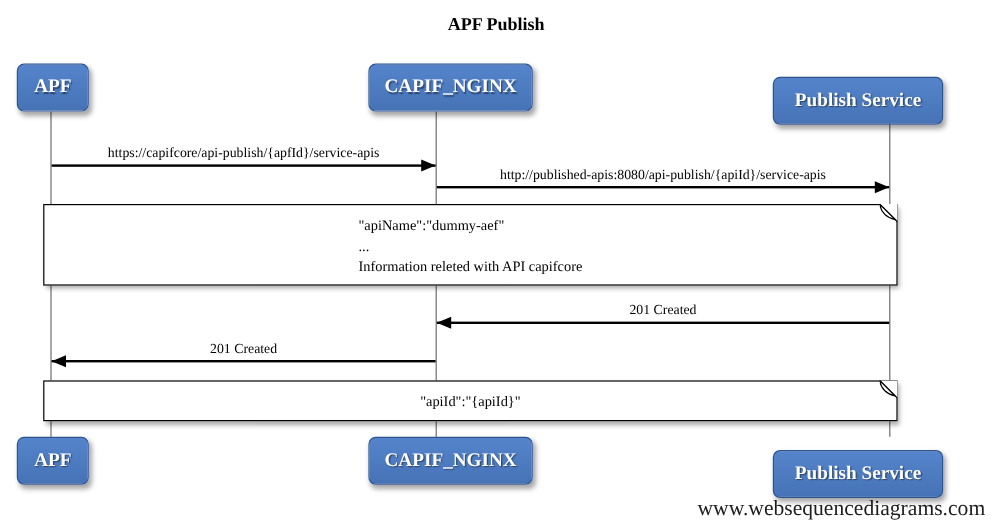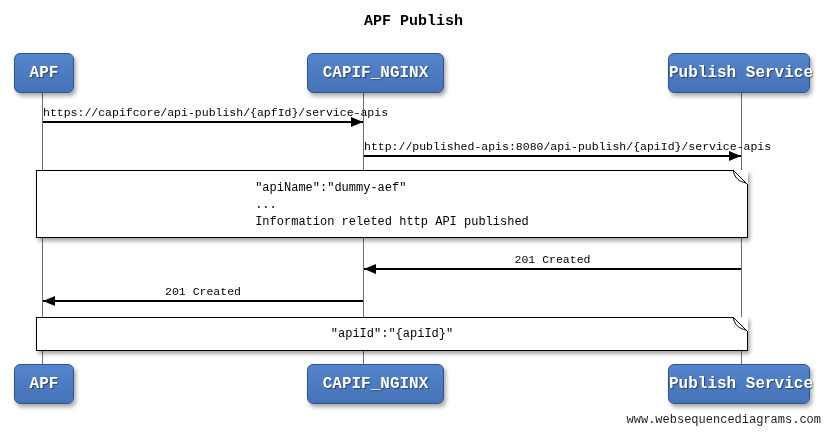--- a/index.html
+++ b/index.html
@@ -1,20 +1,20 @@
 <!DOCTYPE html>
 <html><head>
 <meta charset="utf-8">
 <style>
   html,body{margin:0;padding:0;background:#ffffff;}
   .diagram{
     position:relative;
     width:827px;height:440px;
     background:#ffffff;
-    font-family:Liberation Mono, monospace;
+    font-family:Liberation Serif, serif;
     overflow:hidden;
   }
   .title{
     position:absolute;top:13px;left:0;width:827px;
     text-align:center;font-size:15px;font-weight:bold;color:#000;
   }
   .lifeline{
     position:absolute;top:93px;height:271px;width:1px;
     background:#6e6e6e;z-index:1;
   }
@@ -25,55 +25,55 @@
     position:absolute;height:38px;line-height:38px;
     background:linear-gradient(to bottom,#5584cb,#4673b6);
     border:1px solid #2e5391;border-radius:6px;
     color:#ffffff;font-weight:bold;font-size:16px;text-align:center;
     text-shadow:1px 1px 1px rgba(0,0,0,0.45);
     box-shadow:2px 3px 4px rgba(0,0,0,0.35);
     z-index:3;white-space:nowrap;
   }
   .a-apf{left:14px;width:58px;}
   .a-nginx{left:307px;width:135px;}
-  .a-pub{left:668px;width:140px;}
+  .a-pub{left:644px;width:140px;margin-top:11px;}
   .row-top{top:53px;}
   .row-bottom{top:364px;}
   .msg{position:absolute;z-index:2;}
   .msg-label{
     height:17px;line-height:17px;font-size:11.5px;color:#000;
     text-align:center;white-space:nowrap;
   }
   .msg-line{position:relative;height:0;border-top:2px solid #000;}
   .arrowhead{
     position:absolute;width:0;height:0;
     border-top:5px solid transparent;border-bottom:5px solid transparent;
   }
   .arrowhead.dir-right{right:0;top:-6px;border-left:12px solid #000;}
   .arrowhead.dir-left{left:0;top:-6px;border-right:12px solid #000;}
-  .msg1{left:43px;width:320px;top:104px;}
+  .msg1{left:43px;width:320px;top:120px;}
   .msg2{left:364px;width:377px;top:138px;}
   .msg3{left:364px;width:377px;top:251px;}
   .msg4{left:43px;width:320px;top:283px;}
   .note{
     position:absolute;left:36px;width:710px;
     background:#ffffff;border:1px solid #000;
     box-shadow:2px 3px 4px rgba(0,0,0,0.35);
     z-index:4;font-size:12px;color:#000;text-align:center;
   }
   .note1{top:170px;height:66px;}
   .note2{top:317px;height:32px;line-height:32px;}
   .note-block{
     display:inline-block;text-align:left;margin-top:9px;line-height:17px;
     white-space:nowrap;
   }
   .dogear{position:absolute;top:-1px;right:-1px;z-index:5;}
   .watermark{
     position:absolute;right:6px;top:413px;
-    font-size:12px;color:#1d1d1d;white-space:nowrap;
+    font-size:18px;color:#1d1d1d;white-space:nowrap;
   }
 </style>
 </head>
 <body>
 
 <div class="diagram">
 
   <div class="title">APF Publish</div>
 
   <div class="lifeline l-apf"></div>
@@ -100,21 +100,21 @@
 
   <div class="note note1">
     <svg class="dogear" width="15" height="15" viewBox="0 0 15 15">
       <polygon points="0,0 15,0 15,15" fill="#ffffff"></polygon>
       <line x1="0" y1="0" x2="15" y2="15" stroke="#000000" stroke-width="1"></line>
       <path d="M0,0 L13,13 C6,11.5 1.5,8 0,0 Z" fill="#ffffff" stroke="#000000" stroke-width="1"></path>
     </svg>
     <div class="note-block">
       <div>"apiName":"dummy-aef"</div>
       <div>...</div>
-      <div>Information releted http API published</div>
+      <div>Information releted with API capifcore</div>
     </div>
   </div>
 
   <div class="msg msg3">
     <div class="msg-label">201 Created</div>
     <div class="msg-line">
       <span class="arrowhead dir-left"></span>
     </div>
   </div>
 

